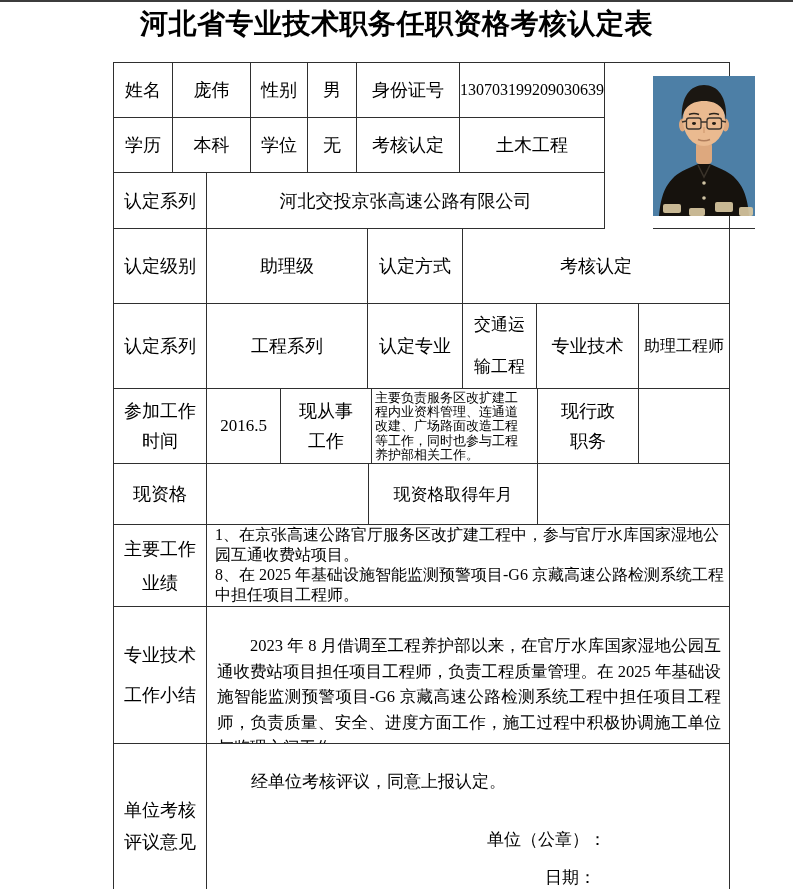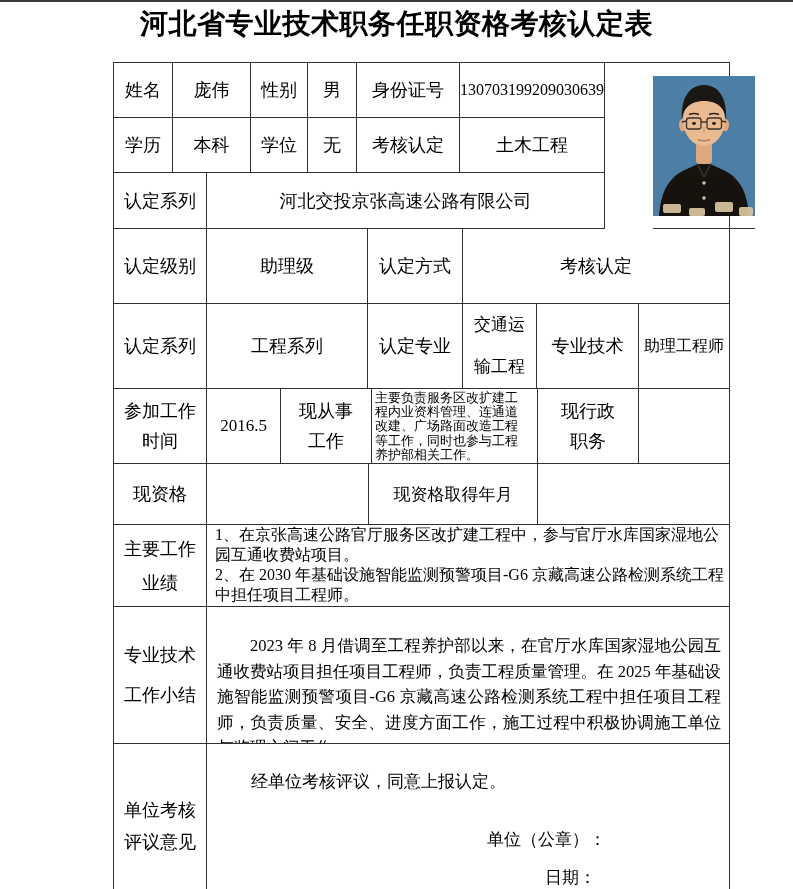--- a/index.html
+++ b/index.html
@@ -153,21 +153,21 @@
       <div class="c" style="width:162px"></div>
       <div class="c f17" style="width:169px">现资格取得年月</div>
       <div class="c grow"></div>
     </div>
 
     <div class="row" style="height:82px">
       <div class="c pre lh34" style="width:93px">主要工作
 业绩</div>
       <div class="c grow blockcell perf">
         <p>1、在京张高速公路官厅服务区改扩建工程中，参与官厅水库国家湿地公园互通收费站项目。</p>
-        <p>2、在 2030 年基础设施智能监测预警项目-G6 京藏高速公路检测系统工程中担任项目工程师。</p>
+        <p>8、在 2025 年基础设施智能监测预警项目-G6 京藏高速公路检测系统工程中担任项目工程师。</p>
       </div>
     </div>
 
     <div class="row" style="height:137px">
       <div class="c pre lh40" style="width:93px">专业技术
 工作小结</div>
       <div class="c grow blockcell summary">
         <p>2023 年 8 月借调至工程养护部以来，在官厅水库国家湿地公园互通收费站项目担任项目工程师，负责工程质量管理。在 2025 年基础设施智能监测预警项目-G6 京藏高速公路检测系统工程中担任项目工程师，负责质量、安全、进度方面工作，施工过程中积极协调施工单位与监理之间工作。</p>
       </div>
     </div>

